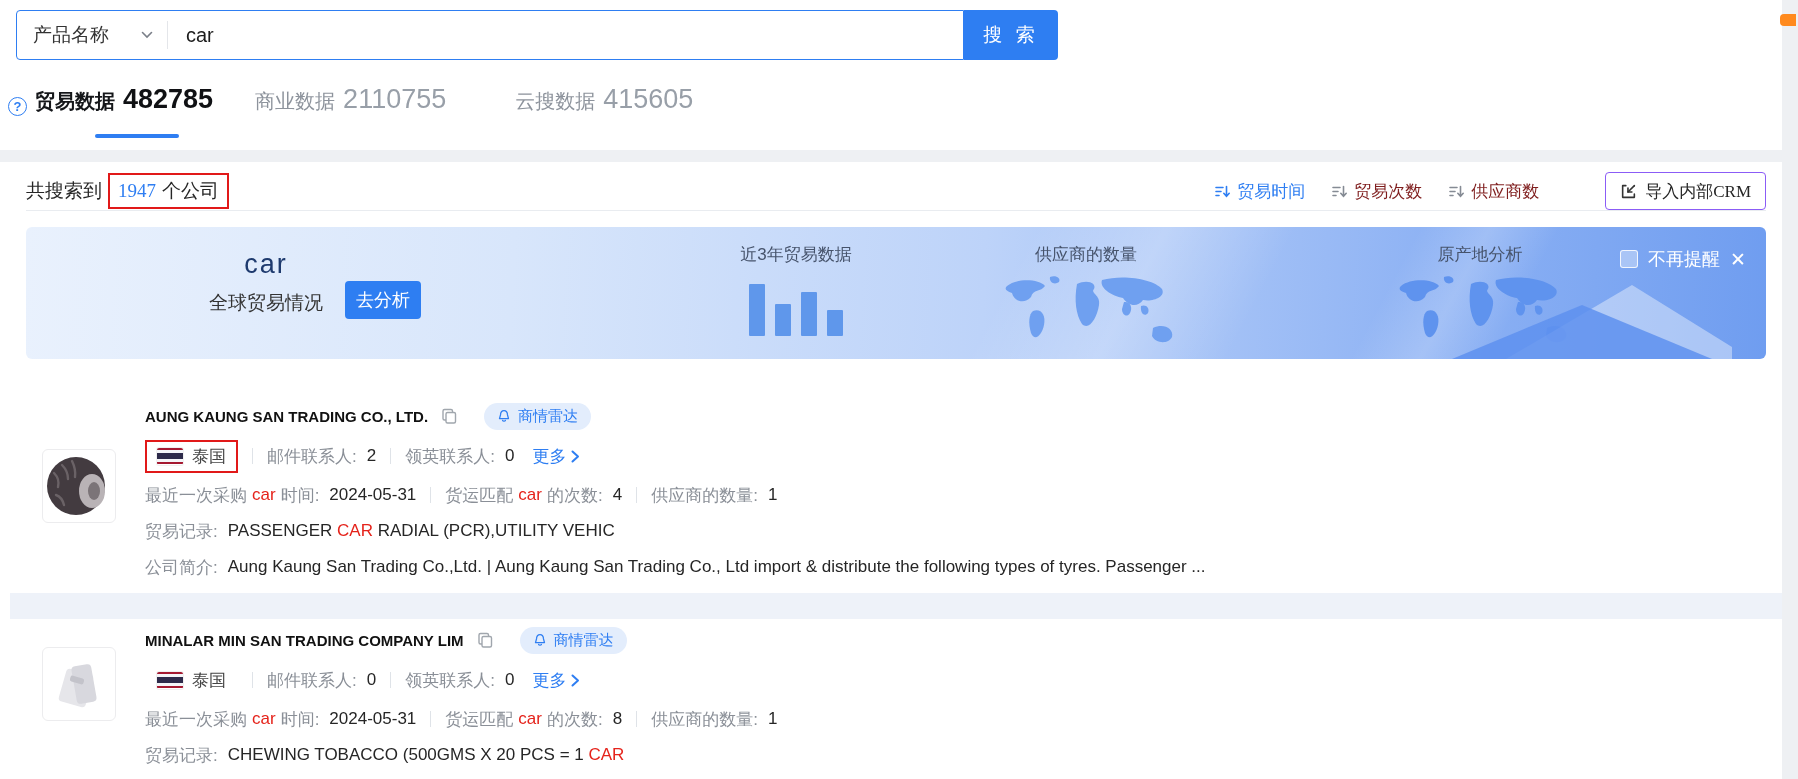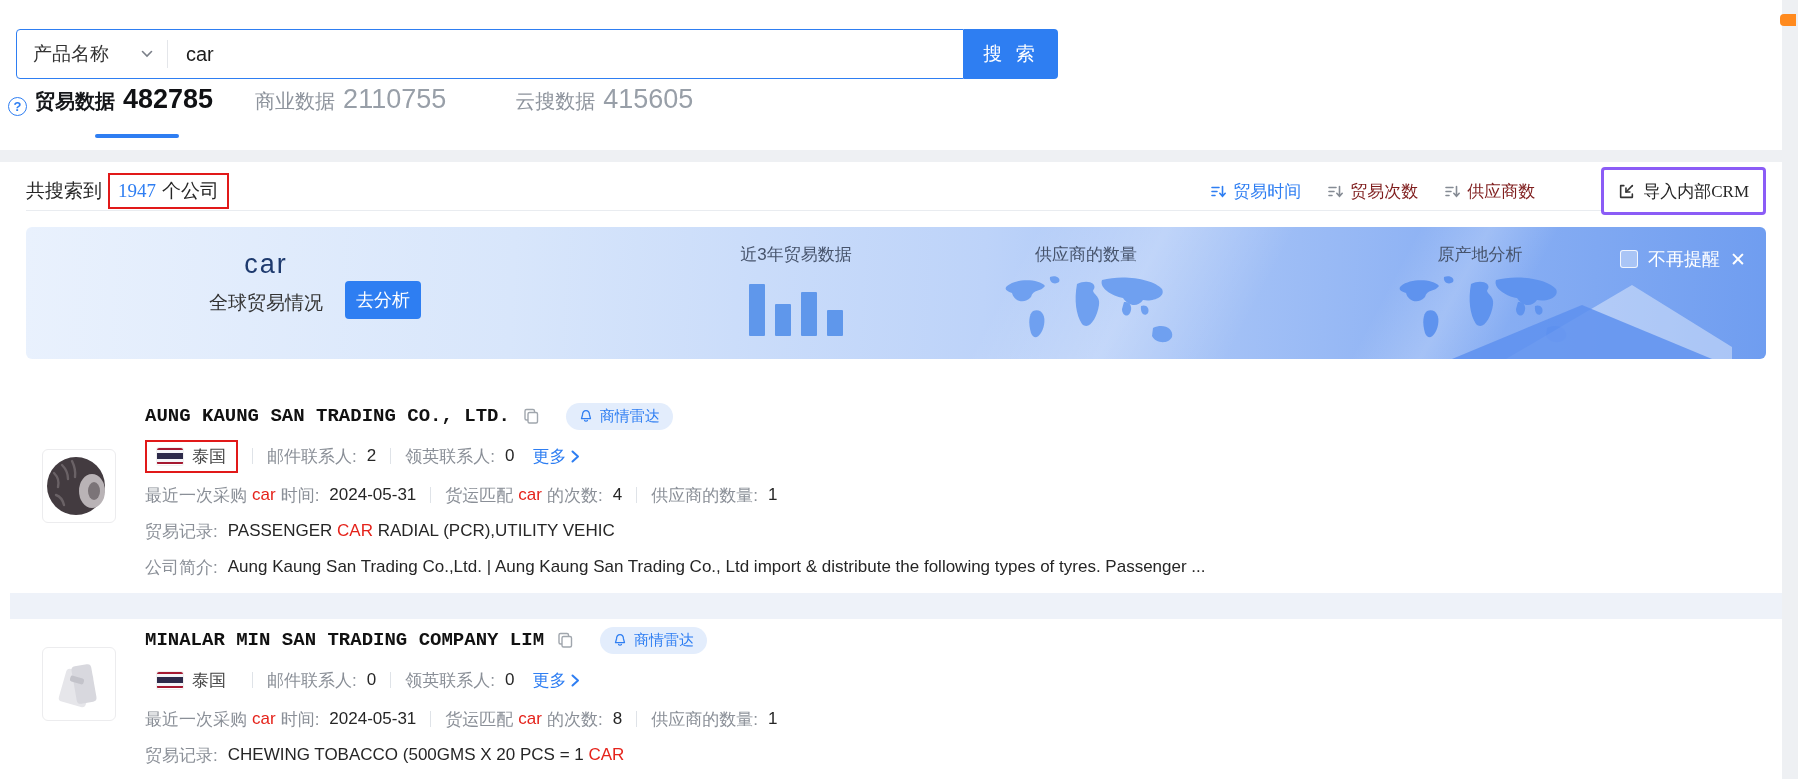--- a/index.html
+++ b/index.html
@@ -6,21 +6,21 @@
   html,body { width:1798px; height:779px; overflow:hidden; }
   body { font-family:"Liberation Sans","DejaVu Sans",sans-serif; background:#ffffff; color:#262626; }
   .page { position:relative; width:1798px; height:779px; background:#ffffff; }
 
   
   .right-strip { position:absolute; top:0; right:0; width:16px; height:100%; background:#eef0f3; z-index:50; }
   .orange-sliver { position:absolute; top:14px; right:2px; width:16px; height:12px; background:#ff8a1e; border-radius:4px 0 0 4px; z-index:60; }
 
   
   .header { position:absolute; left:0; top:0; width:1782px; height:150px; background:#fff; }
-  .search-row { position:absolute; left:16px; top:29px; display:flex; align-items:stretch; }
+  .search-row { position:absolute; left:16px; top:10px; display:flex; align-items:stretch; }
   .search-box { display:flex; align-items:center; width:948px; height:50px; background:#fff;
                 border:1px solid #2e7ef2; border-radius:4px 0 0 4px; }
   .category-select { display:flex; align-items:center; justify-content:space-between; width:150px; padding:0 14px 0 16px; cursor:pointer; }
   .category-select span { font-size:19px; color:#333; }
   .vdiv { width:1px; height:28px; background:#e4e6ea; }
   .search-input { flex:1; height:46px; border:none; outline:none; font-size:20px; font-weight:500; color:#1c1c1c; padding:0 18px; font-family:inherit; }
   .search-btn { width:94px; height:50px; background:#2e7ef2; color:#fff; border:none; font-size:19px;
                 border-radius:0 4px 4px 0; cursor:pointer; font-family:inherit; letter-spacing:4px; }
 
   .tabs { position:absolute; left:8px; top:84px; display:flex; align-items:baseline; }
@@ -43,22 +43,22 @@
   .card { position:absolute; left:10px; top:162px; width:1772px; height:617px; background:#fff; overflow:hidden; }
 
   .results-row { margin:10px 16px 0; height:38px; display:flex; align-items:center; justify-content:space-between;font-family:Liberation Serif, serif; }
   .results-left { display:flex; align-items:center; font-size:19px; color:#262626; }
   .count-box { display:inline-flex; align-items:center; gap:6px; border:2px solid #e11919; padding:3px 8px; margin-left:6px; }
   .count-blue { color:#2e7ef2; font-size:19px; }
   .results-right { display:flex; align-items:center; gap:26px; }
   .sort-opt { display:flex; align-items:center; gap:6px; font-size:17px; color:#7f1d1d; cursor:pointer; }
   .sort-opt.active { color:#2e7ef2; }
   .sort-opt svg { display:block; }
-  .crm-btn { margin-left:40px; display:flex; align-items:center; gap:8px; height:48px; padding:0 14px;
-             border:3px solid #8b5cf6; border-radius:4px; background:#fff; font-size:17px; color:#262626;
+  .crm-btn { margin-left:40px; display:flex; align-items:center; gap:8px; height:38px; padding:0 14px;
+             border:1px solid #8b5cf6; border-radius:4px; background:#fff; font-size:17px; color:#262626;
              cursor:pointer; font-family:inherit; }
   .hdivider { margin:0 16px; border-top:1px solid #e9ecf0; }
 
   
   .banner { position:relative; margin:16px 16px 0; height:132px; border-radius:6px; overflow:hidden;
             background:linear-gradient(93deg,#e9f1fd 0%,#d8e6fb 28%,#bdd3f9 55%,#8fb3f4 80%,#6f9df0 100%); }
   .bn-sheen1 { position:absolute; left:56%; top:-20px; width:260px; height:180px; transform:skewX(-28deg);
                background:linear-gradient(to right, rgba(255,255,255,0), rgba(255,255,255,0.25), rgba(255,255,255,0)); }
   .bn-sheen2 { position:absolute; left:78%; top:-20px; width:140px; height:180px; transform:skewX(-28deg);
                background:linear-gradient(to right, rgba(255,255,255,0), rgba(255,255,255,0.2), rgba(255,255,255,0)); }
@@ -84,21 +84,21 @@
 
   
   .entry { position:relative; margin:0 16px 0 0; padding-left:135px; }
   .entry-1 { margin-top:44px; }
   .entry-2 { margin-top:8px; }
   .thumb { position:absolute; left:32px; width:74px; height:74px; border:1px solid #ececee; border-radius:6px;
            background:#fff; display:flex; align-items:center; justify-content:center; overflow:hidden; }
   .thumb-1 { top:46px; }
   .thumb-2 { top:20px; }
   .row-title { display:flex; align-items:center; gap:12px; height:26px; }
-  .c-name { font-size:19px; font-weight:700; color:#111; cursor:pointer;font-family:Liberation Mono, monospace; }
+  .c-name { font-size:15px; font-weight:700; color:#111; cursor:pointer; }
   .copy-icon { cursor:pointer; display:flex; }
   .radar-badge { margin-left:14px; display:inline-flex; align-items:center; gap:7px; height:27px; padding:0 13px;
                  background:#e3edfc; border-radius:14px; color:#2e7ef2; font-size:15px; cursor:pointer; }
   .row-meta { margin-top:12px; display:flex; align-items:center; height:30px; font-size:17px; }
   .flag-wrap { display:inline-flex; align-items:center; gap:9px; padding:3px 10px; border:2px solid transparent; }
   .flag-wrap.annotated { border-color:#e11919; }
   .flag { width:26px; height:17px; border-radius:2px; overflow:hidden; display:flex; flex-direction:column; box-shadow:0 0 0 1px rgba(0,0,0,0.06); }
   .flag .s1 { height:17%; background:#a51931; } .flag .s2 { height:17%; background:#f4f5f8; }
   .flag .s3 { height:32%; background:#2d2a4a; } .flag .s4 { height:17%; background:#f4f5f8; }
   .flag .s5 { height:17%; background:#a51931; }

